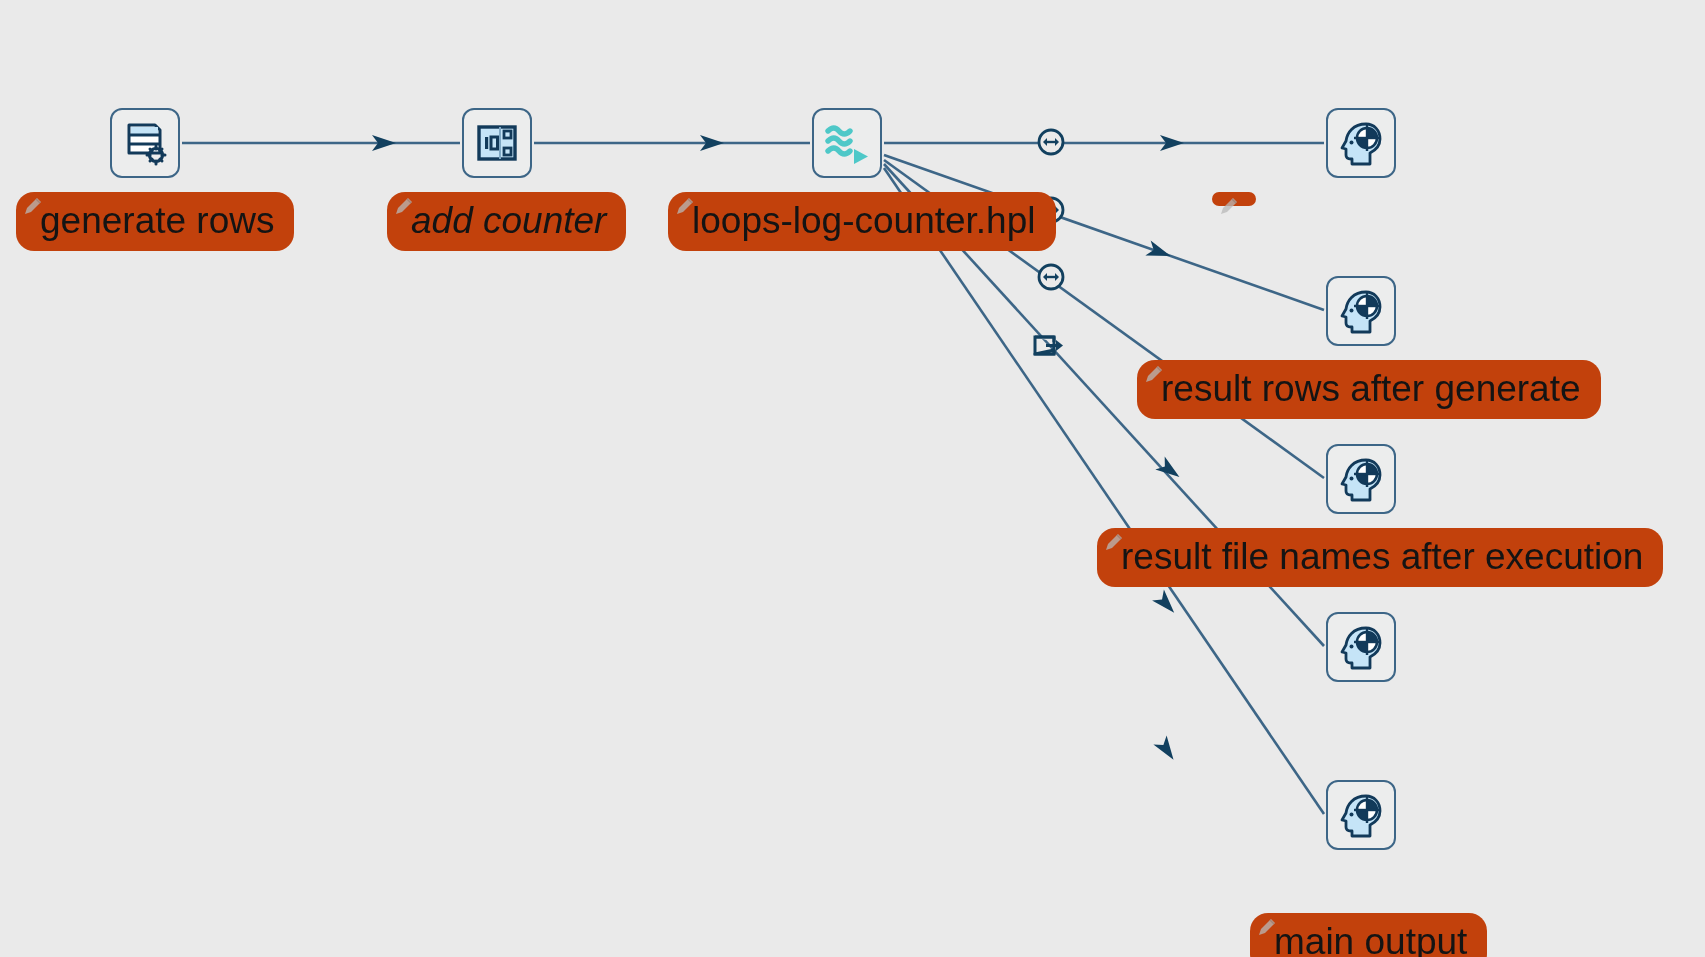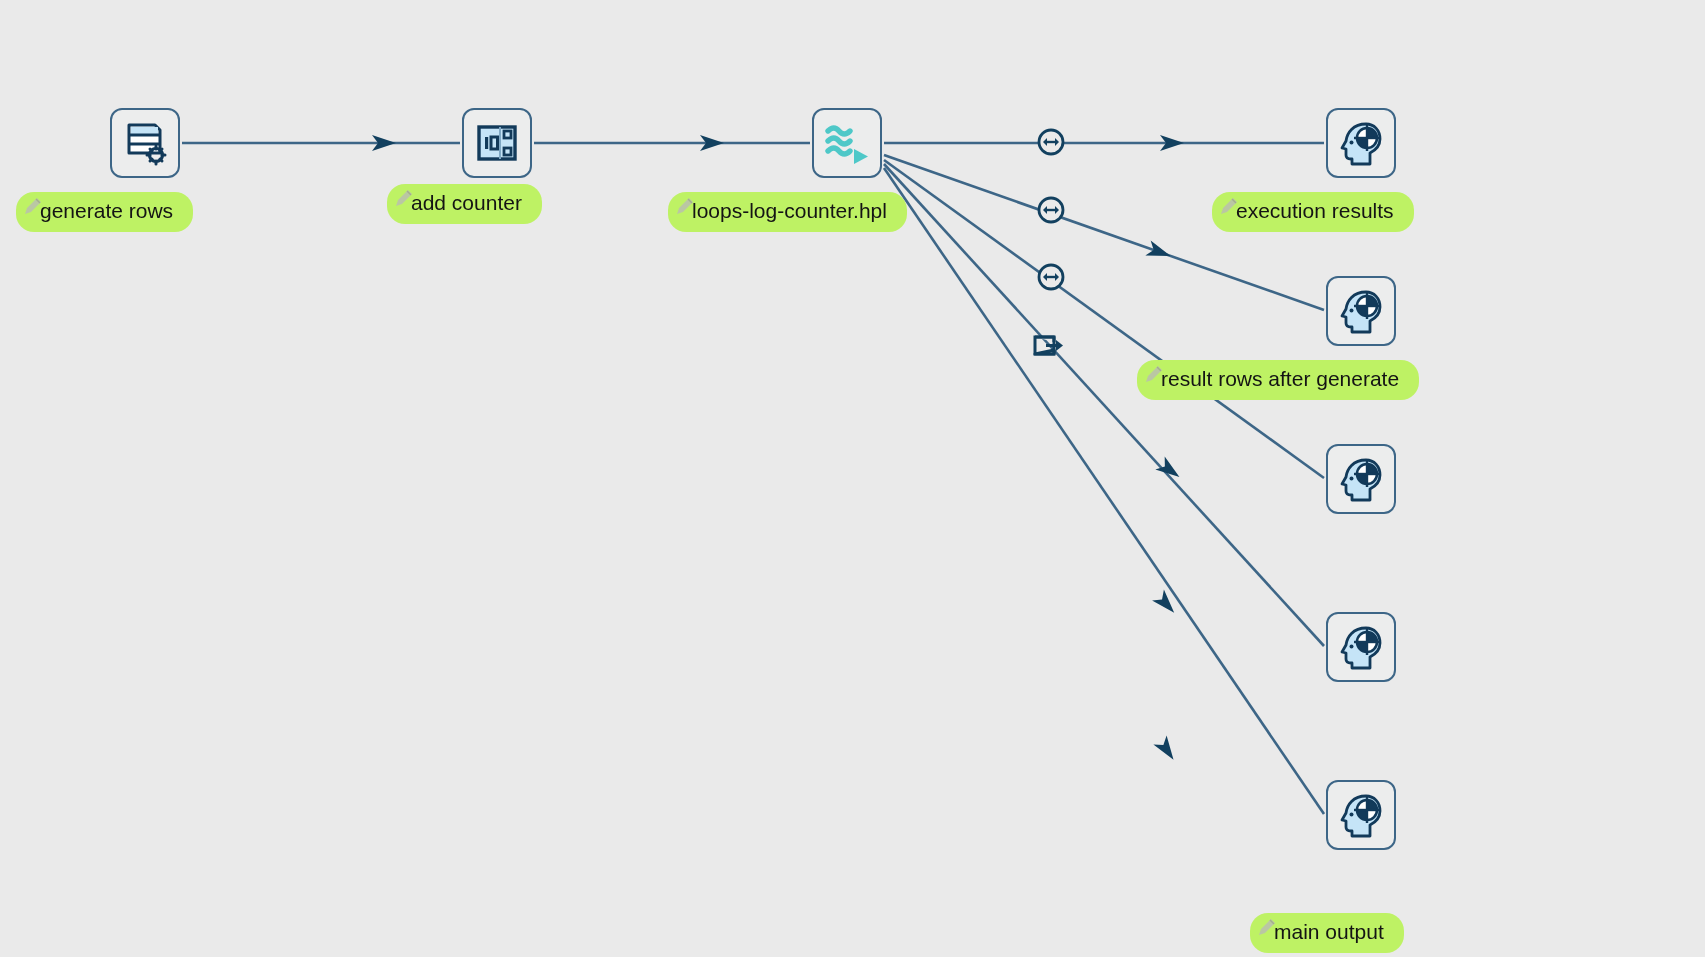--- a/index.html
+++ b/index.html
@@ -24,24 +24,24 @@
     background:#eceded;
     border:2px solid #3d6687;
     border-radius:12px;
     display:flex;align-items:center;justify-content:center;
   }
   .node svg{display:block;}
 
   
   .label{
     position:absolute;
-    background:#bef264;
+    background:#c2410c;
     border-radius:18px;
     padding:6px 20px 8px 24px;
-    font-size:21px;
+    font-size:37px;
     line-height:1.22;
     color:#141414;
     white-space:nowrap;
     box-sizing:border-box;
   }
   .label .pencil{
     position:absolute;
     left:6px;top:3px;
     width:22px;height:22px;
     opacity:.75;
@@ -245,52 +245,58 @@
   </span>
 
   <div class="label" style="left:16px;top:192px;">
     <svg class="pencil" viewBox="0 0 22 22">
       <path d="M3 19 L5 13 L15 3 L19 7 L9 17 Z" fill="#b9b9b9"></path>
       <path d="M14 4 L18 8" stroke="#9a9a9a" stroke-width="1.4"></path>
     </svg>
     <span>generate rows</span>
   </div>
 
-  <div class="label" style="left:387px;top:184px;">
+  <div class="label" style="left:387px;top:192px;font-style:italic;">
     <svg class="pencil" viewBox="0 0 22 22">
       <path d="M3 19 L5 13 L15 3 L19 7 L9 17 Z" fill="#b9b9b9"></path>
       <path d="M14 4 L18 8" stroke="#9a9a9a" stroke-width="1.4"></path>
     </svg>
     <span>add counter</span>
   </div>
 
   <div class="label" style="left:668px;top:192px;">
     <svg class="pencil" viewBox="0 0 22 22">
       <path d="M3 19 L5 13 L15 3 L19 7 L9 17 Z" fill="#b9b9b9"></path>
       <path d="M14 4 L18 8" stroke="#9a9a9a" stroke-width="1.4"></path>
     </svg>
     <span>loops-log-counter.hpl</span>
   </div>
 
   <div class="label" style="left:1212px;top:192px;">
     <svg class="pencil" viewBox="0 0 22 22">
       <path d="M3 19 L5 13 L15 3 L19 7 L9 17 Z" fill="#b9b9b9"></path>
       <path d="M14 4 L18 8" stroke="#9a9a9a" stroke-width="1.4"></path>
     </svg>
-    <span>execution results</span>
   </div>
 
   <div class="label" style="left:1137px;top:360px;">
     <svg class="pencil" viewBox="0 0 22 22">
       <path d="M3 19 L5 13 L15 3 L19 7 L9 17 Z" fill="#b9b9b9"></path>
       <path d="M14 4 L18 8" stroke="#9a9a9a" stroke-width="1.4"></path>
     </svg>
     <span>result rows after generate</span>
   </div>
 
+  <div class="label" style="left:1097px;top:528px;">
+    <svg class="pencil" viewBox="0 0 22 22">
+      <path d="M3 19 L5 13 L15 3 L19 7 L9 17 Z" fill="#b9b9b9"></path>
+      <path d="M14 4 L18 8" stroke="#9a9a9a" stroke-width="1.4"></path>
+    </svg>
+    <span>result file names after execution</span>
+  </div>
 
 
   <div class="label" style="left:1250px;top:913px;">
     <svg class="pencil" viewBox="0 0 22 22">
       <path d="M3 19 L5 13 L15 3 L19 7 L9 17 Z" fill="#b9b9b9"></path>
       <path d="M14 4 L18 8" stroke="#9a9a9a" stroke-width="1.4"></path>
     </svg>
     <span>main output</span>
   </div>
 

